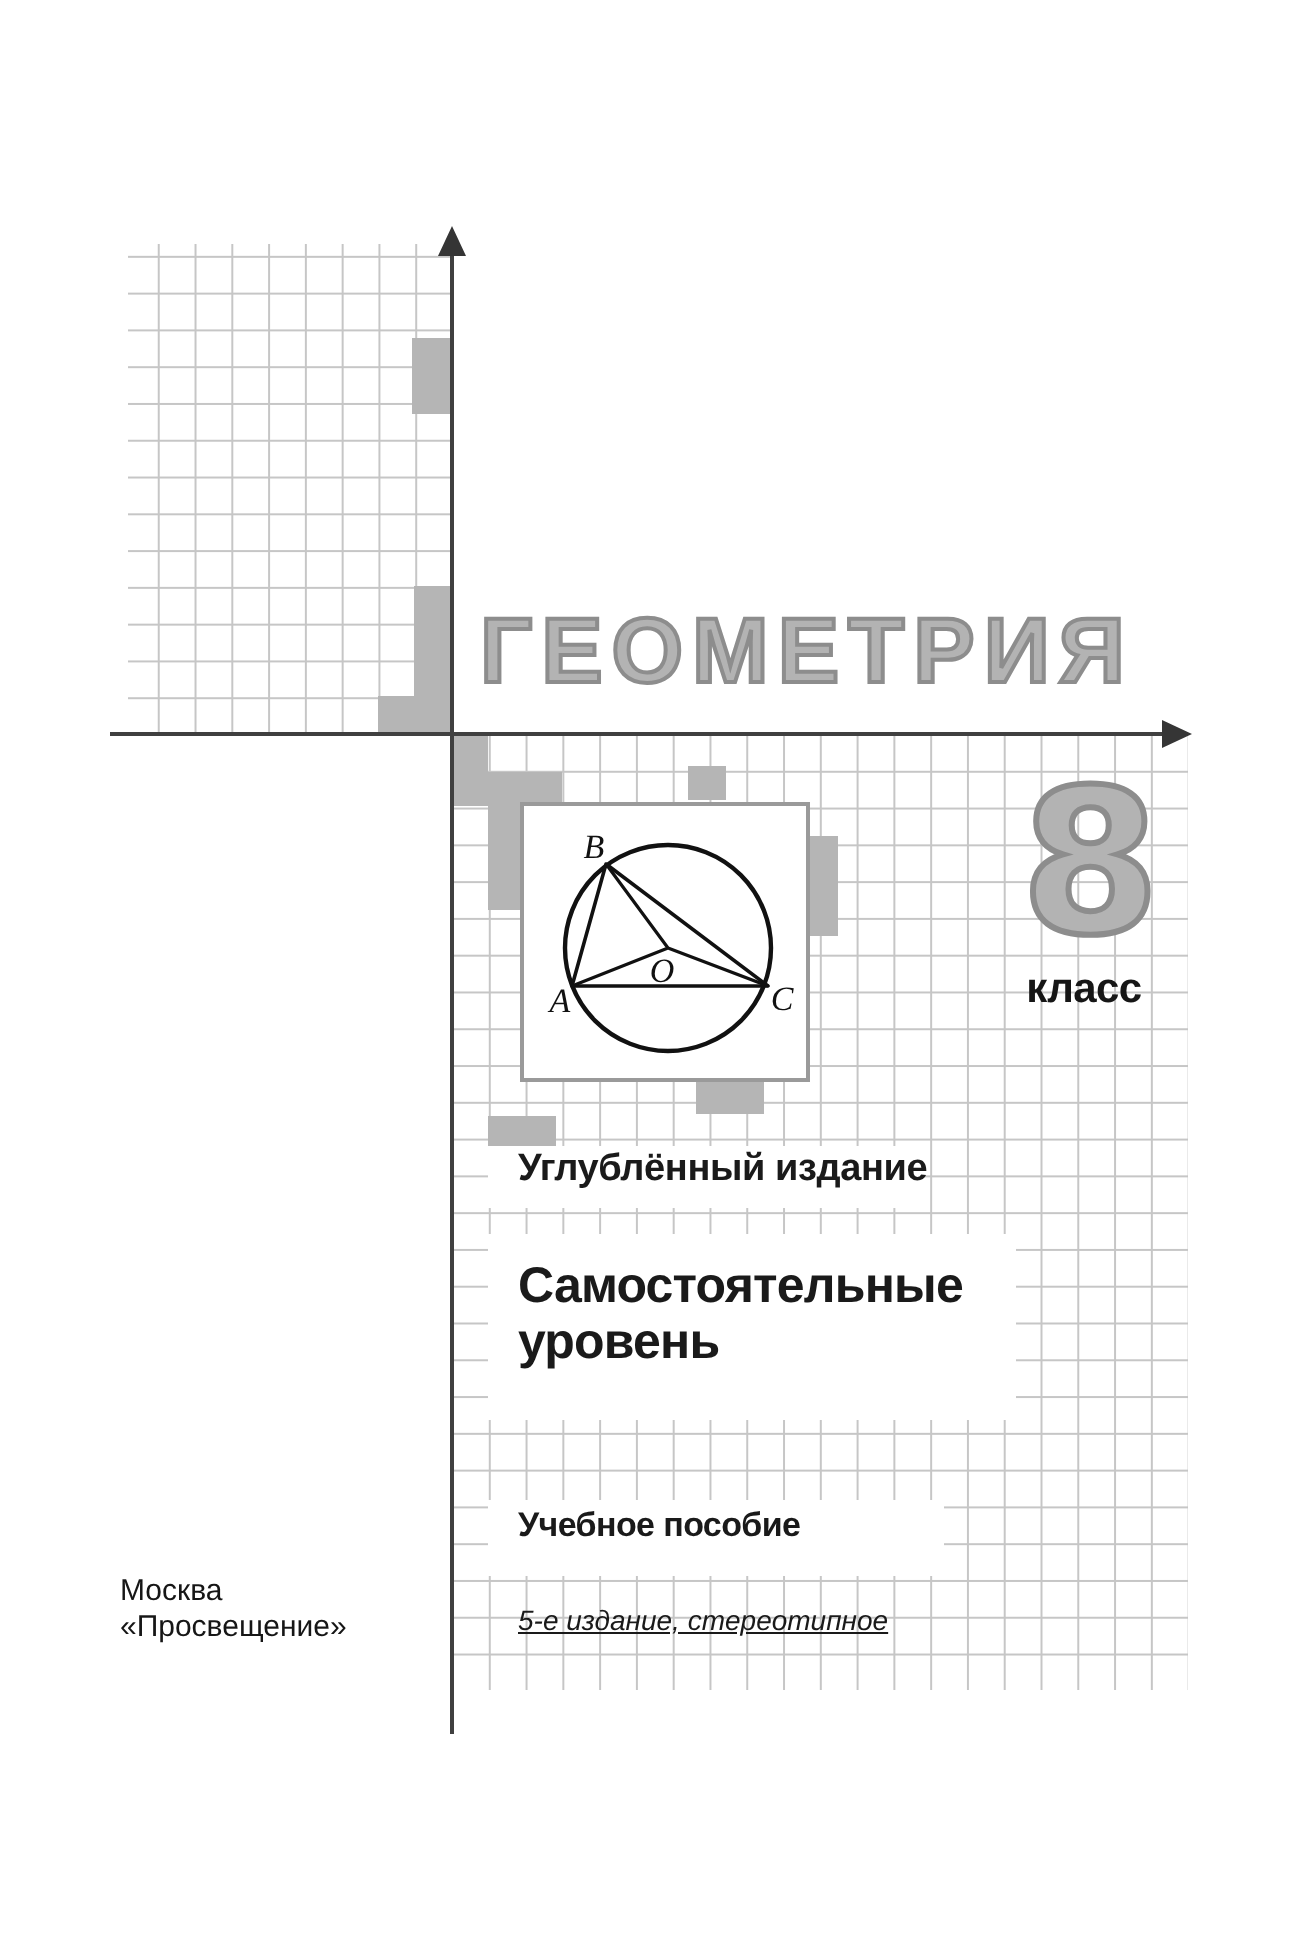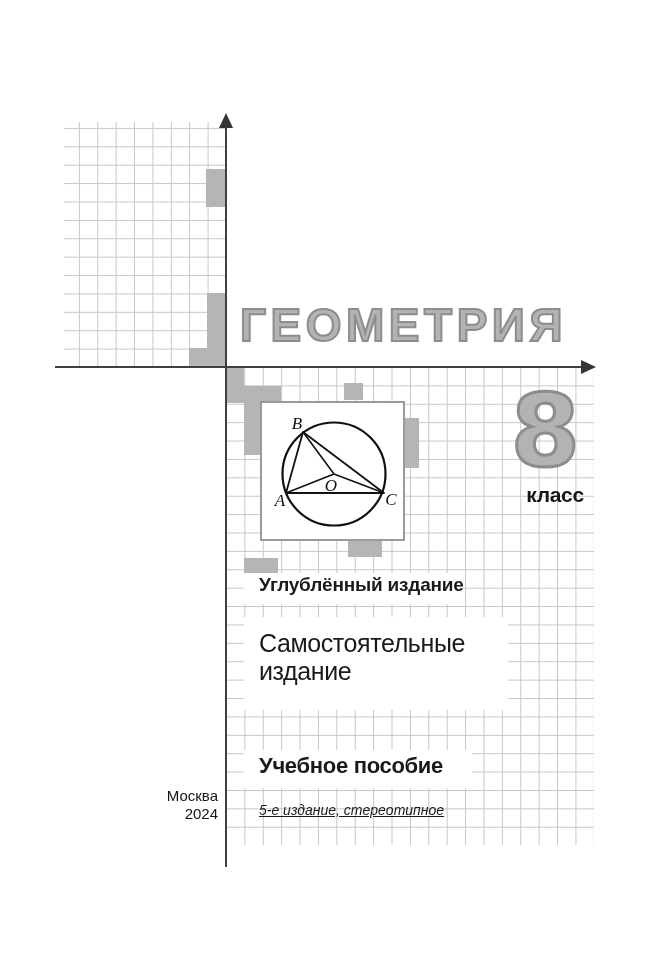--- a/index.html
+++ b/index.html
@@ -28,35 +28,35 @@
   .arrow{position:absolute;width:0;height:0;}
   #arrow-up{left:219px;top:113px;border-left:7px solid transparent;border-right:7px solid transparent;border-bottom:15px solid #353535;}
   #arrow-right{left:581px;top:360px;border-top:7px solid transparent;border-bottom:7px solid transparent;border-left:15px solid #353535;}
 
   
   #main-title{position:absolute;left:240px;top:302px;font-size:46px;font-weight:800;
     letter-spacing:4.5px;color:#b3b3b3;-webkit-text-stroke:2px #8d8d8d;line-height:1;white-space:nowrap;}
   #grade-number{position:absolute;left:504px;top:382px;width:76px;font-size:100px;font-weight:700;
     font-family:"DejaVu Sans",sans-serif;color:#b3b3b3;-webkit-text-stroke:3px #8d8d8d;line-height:1;text-align:right;}
   #grade-label{position:absolute;left:504px;top:483px;width:76px;text-align:center;
-    font-size:21px;font-weight:800;letter-spacing:-0.3px;color:#161616;margin-left:13px;}
+    font-size:21px;font-weight:800;letter-spacing:-0.3px;color:#161616;}
 
   
   #figure-box{position:absolute;left:260px;top:401px;width:145px;height:140px;
     background:#ffffff;border:2px solid #9a9a9a;box-sizing:border-box;}
   #figure-box svg{display:block;}
   .fig-label{font-family:"Liberation Serif","DejaVu Serif",serif;font-style:italic;font-size:17px;fill:#111;}
 
   
   #level-line{position:absolute;left:259px;top:574px;font-size:19px;font-weight:800;letter-spacing:-0.2px;white-space:nowrap;}
-  #subtitle{position:absolute;left:259px;top:629px;font-size:25px;font-weight:400;
+  #subtitle{position:absolute;left:259px;top:629px;font-size:25px;font-weight:700;
     letter-spacing:-0.4px;line-height:28px;white-space:nowrap;}
-  #book-type{position:absolute;left:259px;top:753px;font-size:22px;font-weight:700;letter-spacing:-0.3px;white-space:nowrap;}
+  #book-type{position:absolute;left:259px;top:753px;font-size:17px;font-weight:700;letter-spacing:-0.3px;white-space:nowrap;}
   #edition-note{position:absolute;left:259px;top:802px;font-size:14px;font-style:italic;font-weight:400;white-space:nowrap;text-decoration:underline;}
-  #imprint{position:absolute;left:60px;top:787px;width:158px;text-align:right;
+  #imprint{position:absolute;left:60px;top:787px;width:158px;text-align:left;
     font-size:15px;line-height:18px;color:#161616;}
 </style>
 </head>
 <body>
 
 <div id="page">
 
   <div class="grid" id="grid-top-left"></div>
   <div class="grid" id="grid-lower-right"></div>
 
@@ -94,24 +94,24 @@
       <text class="fig-label" x="35" y="26" text-anchor="middle">B</text>
       <text class="fig-label" x="129" y="102" text-anchor="middle">C</text>
       <text class="fig-label" x="69" y="88" text-anchor="middle">O</text>
     </svg>
   </div>
 
   <div id="level-line">Углублённый издание</div>
 
   <div id="subtitle">
     <div>Самостоятельные</div>
-    <div>издание</div>
+    <div>уровень</div>
   </div>
 
   <div id="book-type">Учебное пособие</div>
   <div id="edition-note">5-е издание, стереотипное</div>
 
   <div id="imprint">
     <div>Москва</div>
-    <div>2024</div>
+    <div>«Просвещение»</div>
   </div>
 
 </div>
 
 </body></html>

